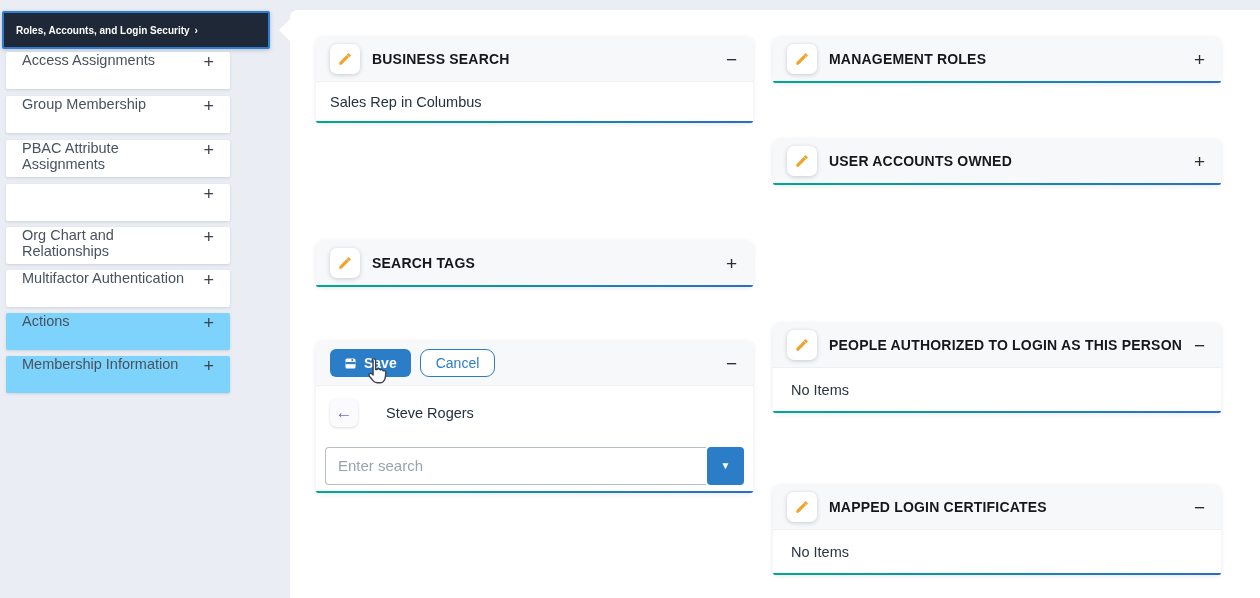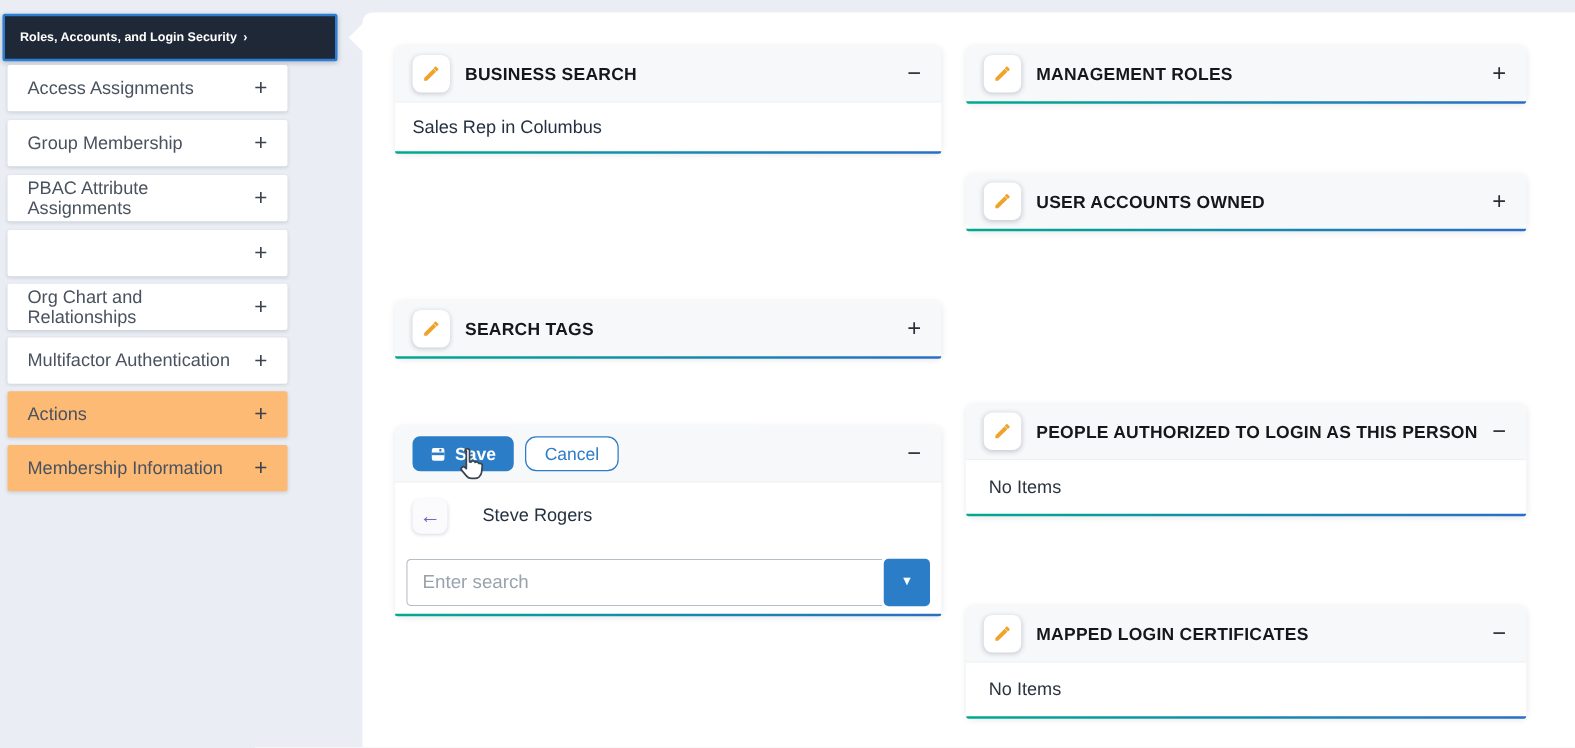--- a/index.html
+++ b/index.html
@@ -5,24 +5,24 @@
   * { margin:0; padding:0; box-sizing:border-box; }
   html,body { width:1260px; height:598px; overflow:hidden; }
   body { font-family:"Liberation Sans", sans-serif; background:#eaeef4; position:relative; }
 
   
   .sidebar { position:absolute; left:0; top:0; width:290px; height:598px; }
   .side-tile {
     position:absolute; left:6px; width:224px; height:37px;
     background:#fff; border-radius:2px;
     box-shadow:0 1px 3px rgba(25,39,62,.14);
-    display:flex; align-items:center; padding:0 16px;
+    display:flex; padding:0 16px;
     color:#49525e; font-size:14.5px; cursor:pointer;
   }
-  .side-tile.alt { background:#fdba74; }
+  .side-tile.alt { background:#7dd3fc; }
   .side-tile .plus { margin-left:auto; font-size:18px; color:#3c434d; font-weight:400; }
   .side-header {
     position:absolute; left:2px; top:11px; width:268px; height:38px;
     background:#1e2836; border:2px solid #2d7dd2; border-radius:2px;
     display:flex; align-items:center; padding:0 12px;
     color:#fff; font-size:10px; font-weight:700; cursor:pointer;
     box-shadow:0 1px 4px rgba(25,39,62,.25);
   }
   .side-header .chev { margin-left:5px; font-weight:700; }
 

